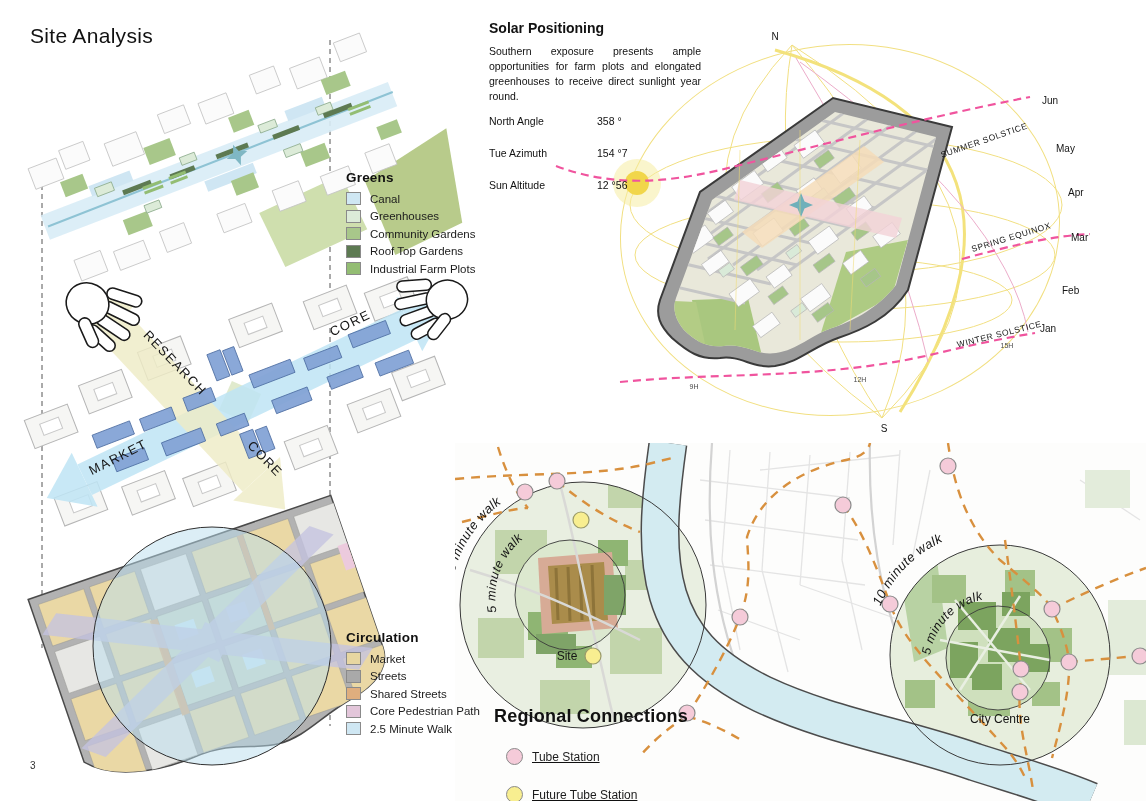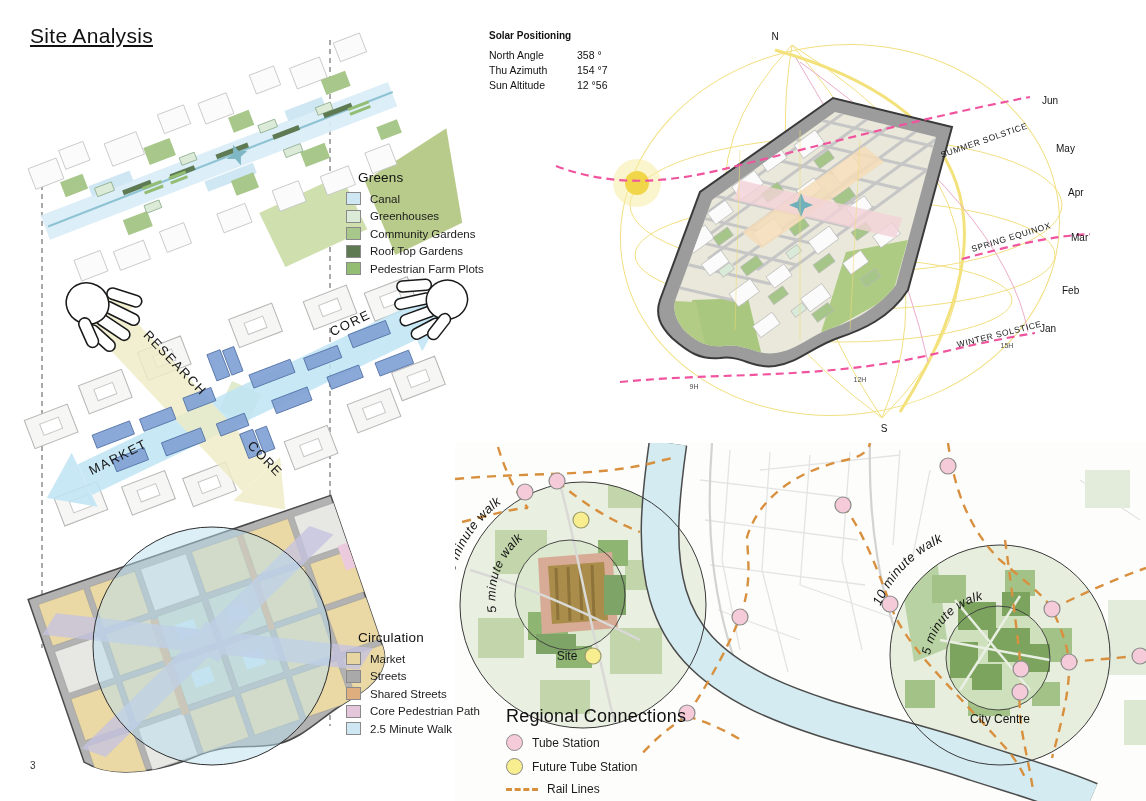--- a/index.html
+++ b/index.html
@@ -1,44 +1,44 @@
 <!DOCTYPE html>
 <html><head>
 <meta charset="utf-8">
 <style>
   html,body{margin:0;padding:0;background:#fff;}
   .board{position:relative;width:1146px;height:801px;background:#fff;overflow:hidden;
          font-family:"Liberation Sans",sans-serif;color:#111;}
   .abs{position:absolute;}
-  .page-title{left:30px;top:24px;font-size:21px;font-weight:500;letter-spacing:.3px;text-decoration:underline;}
+  .page-title{left:30px;top:24px;font-size:21px;font-weight:500;letter-spacing:.3px;}
   .page-num{left:30px;top:760px;font-size:10px;color:#333;}
   svg{position:absolute;display:block;}
   svg text{font-family:"Liberation Sans",sans-serif;fill:#151515;}
   .lbl-axis{font-size:13px;font-weight:500;letter-spacing:1.5px;}
   .lbl-month{font-size:10px;}
   .lbl-compass{font-size:10px;}
   .lbl-solstice{font-size:8.5px;letter-spacing:.6px;}
   .lbl-hour{font-size:7px;fill:#4a4a4a;}
   .lbl-walk{font-size:13px;font-style:italic;letter-spacing:.4px;}
   .lbl-walk-sm{font-size:12.5px;font-style:italic;letter-spacing:.4px;}
   .lbl-place{font-size:12px;}
   .legend{position:absolute;z-index:5;}
-  .legend h3{font-size:13.5px;font-weight:400;margin:0 0 7px 12px;letter-spacing:.2px;}
+  .legend h3{font-size:13.5px;font-weight:700;margin:0 0 7px 0;letter-spacing:.2px;}
   .legend .row{display:flex;align-items:center;gap:9px;margin-bottom:4.5px;text-align:right;}
   .legend .sw{width:13px;height:11px;border:1px solid #8a8a8a;flex:none;}
   .legend .row span{font-size:11.5px;color:#1c1c1c;}
   .legend.regional h3{font-size:18px;}
-  .legend.regional .row{margin:7px 0 7px 12px;}
+  .legend.regional .row{margin:21px 0 7px 12px;text-decoration:underline;}
   .legend.regional .dot{width:15px;height:15px;border-radius:50%;border:1px solid #8a8a8a;flex:none;}
   .legend.regional .dash{width:32px;height:0;border-top:3.5px dashed #d8903e;flex:none;}
   .legend.regional .row span{font-size:12px;}
   .solar-text{left:489px;top:20px;width:212px;z-index:5;}
-  .solar-text h3{font-size:10px;font-weight:600;margin:10px 0 8px 0;}
+  .solar-text h3{font-size:14px;font-weight:600;margin:0 0 8px 0;}
   .solar-text p{font-size:10.5px;line-height:1.42;text-align:justify;margin:0 0 11px 0;color:#111;}
-  .stats{display:grid;grid-template-columns:88px auto;row-gap:3px;font-size:10.5px;}
+  .stats{display:grid;grid-template-columns:88px auto;row-gap:3px;font-size:10.5px;gap:20px;}
 </style>
 </head>
 <body>
 
 <div class="board">
 
   <div class="abs page-title">Site Analysis</div>
   <div class="abs page-num">3</div>
 
   <svg width="480" height="801" viewBox="0 0 480 801" style="left:0;top:0">
@@ -565,21 +565,21 @@
     <div class="row">
         <div class="sw" style="background: rgb(168, 199, 138);"></div>
         <span>Community Gardens</span>
       </div>
     <div class="row">
         <div class="sw" style="background: rgb(93, 122, 82);"></div>
         <span>Roof Top Gardens</span>
       </div>
     <div class="row">
         <div class="sw" style="background: rgb(147, 189, 115);"></div>
-        <span>Pedestrian Farm Plots</span>
+        <span>Industrial Farm Plots</span>
       </div>
   </div>
 
 
   <div class="legend" style="left:346px;top:630px">
     <h3>Circulation</h3>
     <div class="row">
         <div class="sw" style="background: rgb(231, 214, 161);"></div>
         <span>Market</span>
       </div>
@@ -612,23 +612,24 @@
         <span>Future Tube Station</span>
       </div>
     <div class="row">
         <div class="dash" style="border-color: rgb(216, 144, 62);"></div>
         <span>Rail Lines</span>
       </div>
   </div>
 
   <div class="abs solar-text">
     <h3>Solar Positioning</h3>
+    <p>Southern exposure presents ample opportunities for farm plots and elongated greenhouses to receive direct sunlight year round.</p>
     <div class="stats">
       <span>North Angle</span>
         <span>358 °</span>
-      <span>Thu Azimuth</span>
+      <span>Tue Azimuth</span>
         <span>154 °7</span>
       <span>Sun Altitude</span>
         <span>12 °56</span>
     </div>
   </div>
 
 </div>
 
 </body></html>

